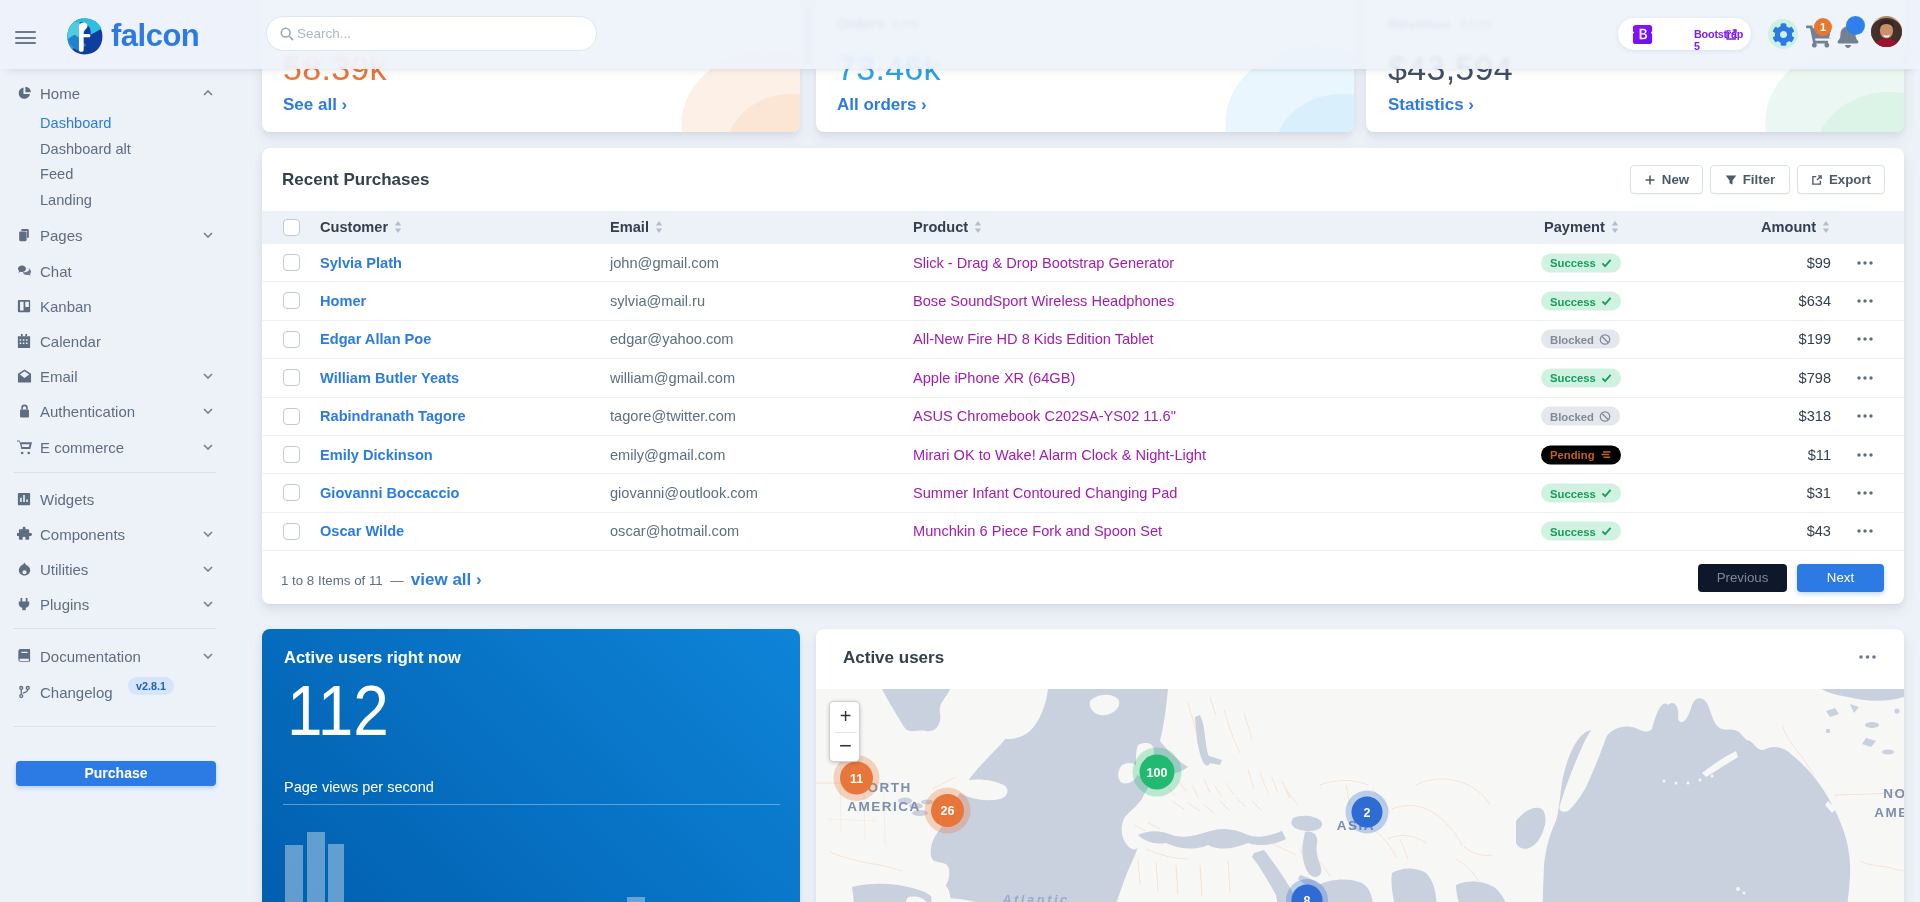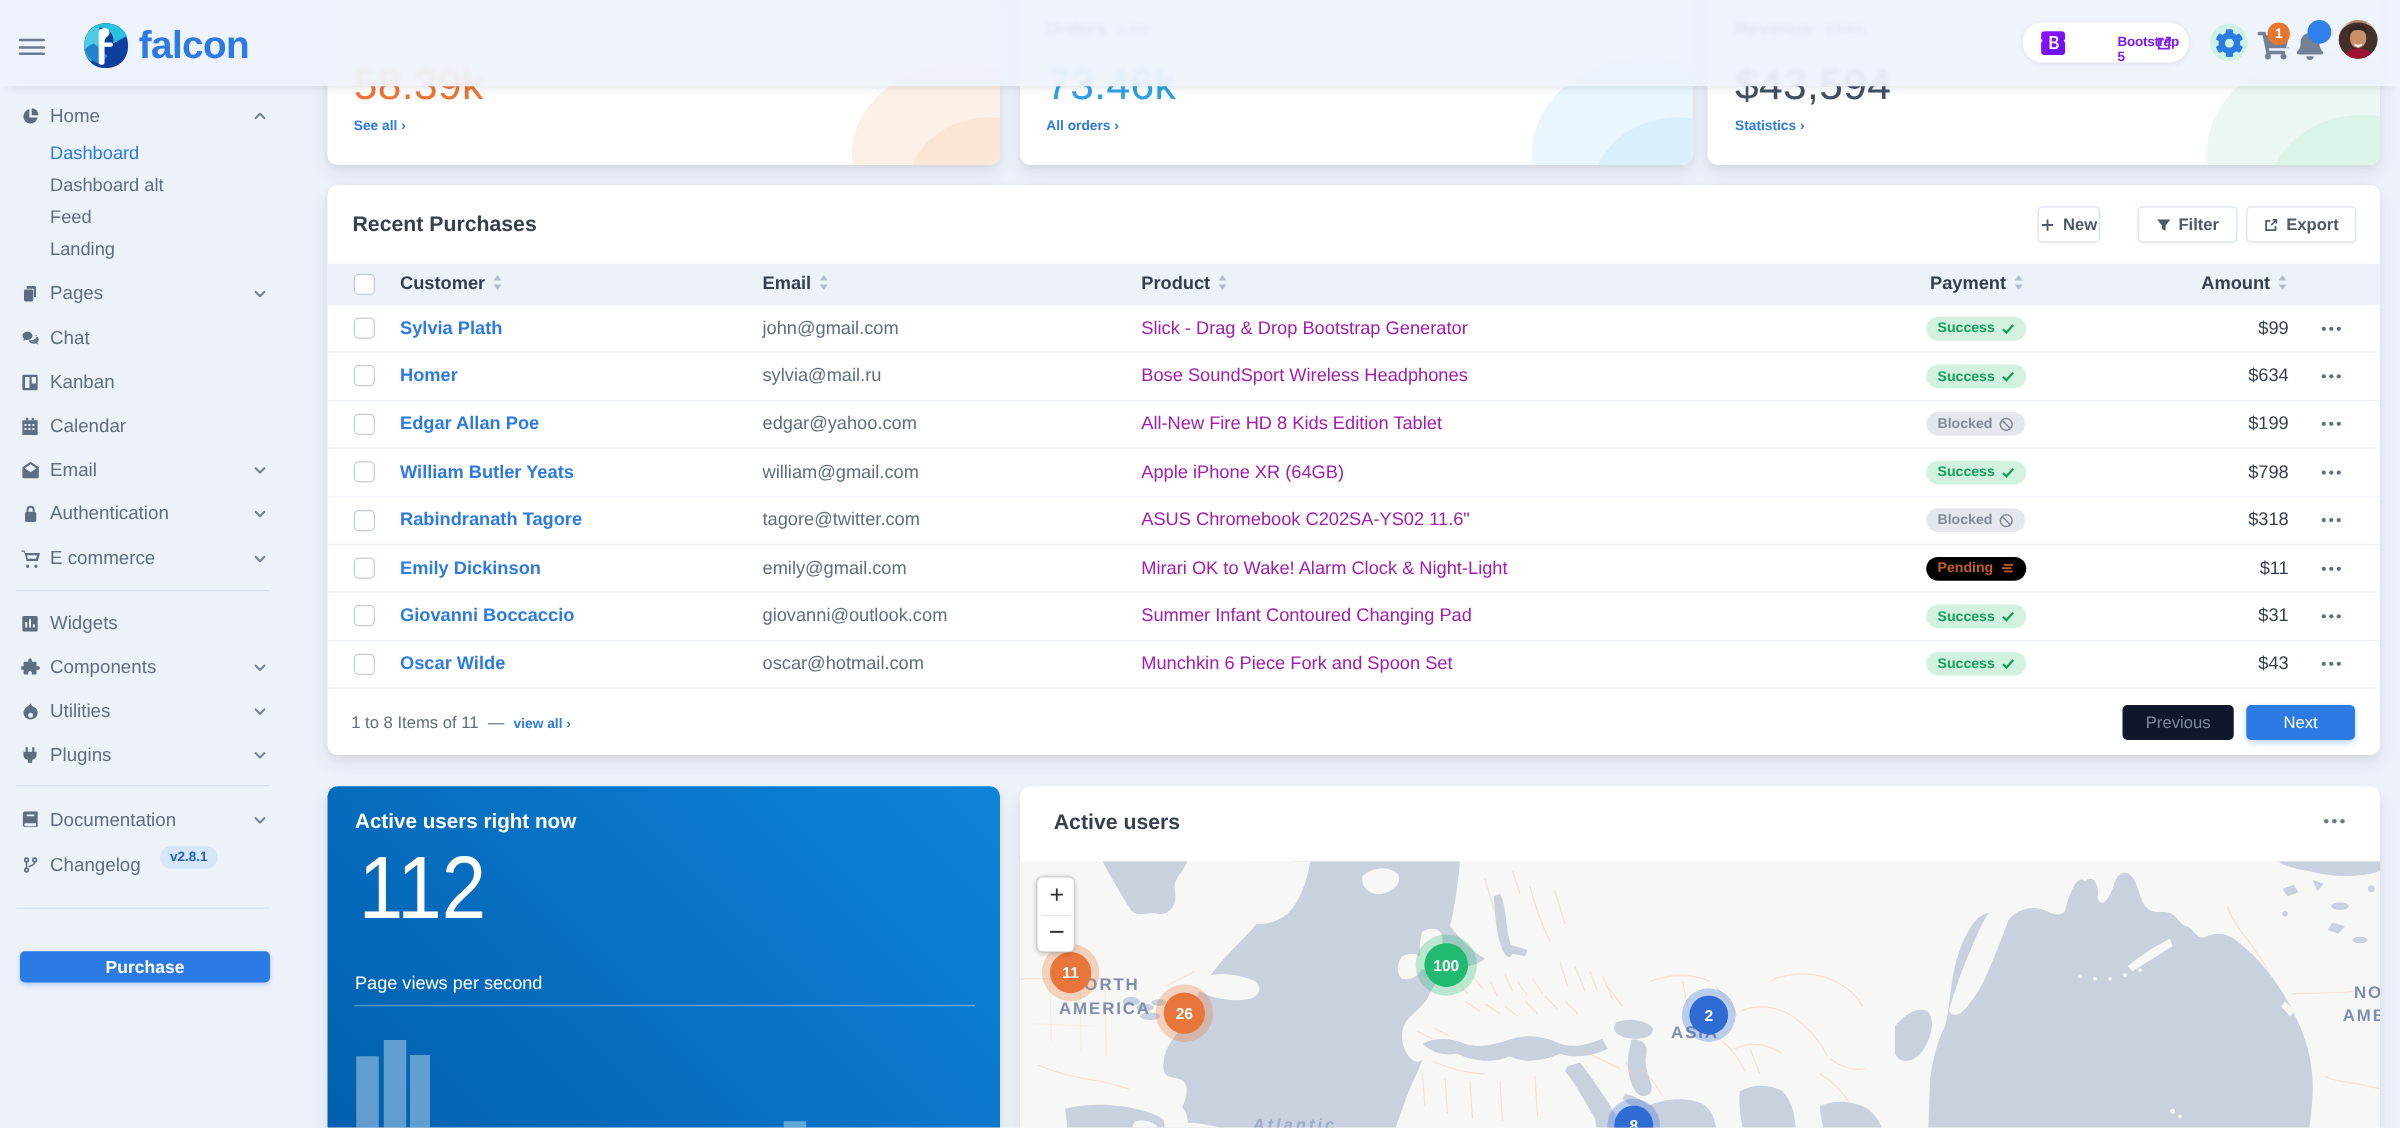--- a/index.html
+++ b/index.html
@@ -1,20 +1,20 @@
 <!DOCTYPE html>
 <html><head>
 <meta charset="utf-8">
 <style>
 *{margin:0;padding:0;box-sizing:border-box;}
 html,body{width:1920px;height:902px;overflow:hidden;}
 body{font-family:"Liberation Sans", sans-serif;background:#edf2f9;position:relative;}
 .abs{position:absolute;}
 .card{position:absolute;background:#fff;border-radius:8px;box-shadow:0 7px 14px 0 rgba(65,69,88,.08),0 3px 6px 0 rgba(0,0,0,.05);}
-.link{color:#2c7be5;font-weight:700;font-size:11px;}
+.link{color:#2c7be5;font-weight:700;font-size:17px;}
 .chev{font-weight:700;}
 .hbtn{position:absolute;top:17px;height:29px;background:#fff;border:1px solid #d8e2ef;border-radius:4px;color:#4d5969;font-size:13.3px;font-weight:700;display:flex;align-items:center;justify-content:center;gap:6px;box-shadow:0 1px 2px rgba(0,0,0,.04);}
 .cb{position:absolute;left:21px;width:17px;height:17px;border:1px solid #c0cbd8;border-radius:4px;background:#fff;}
 .sort{margin-left:6px;vertical-align:-1px;}
 .trow{position:absolute;left:0;width:1642px;height:38.4px;border-bottom:1px solid #eef2f7;font-size:14.6px;}
 .trow .cb{top:10px;}
 .tc{position:absolute;top:50%;transform:translateY(-50%);white-space:nowrap;}
 .cust{left:58px;color:#2c7be5;font-weight:700;}
 .em{left:348px;color:#5e6e82;}
 .prod{left:651px;color:#a21caf;text-align:center;}
@@ -55,21 +55,21 @@
   <div class="abs" style="right:-35px;bottom:-45px;width:175px;height:135px;background:#ebf7f2;border-radius:55% 45% 40% 60%/58% 42% 58% 42%;transform:rotate(-6deg);"></div>
   <div class="abs" style="right:-60px;bottom:-70px;width:150px;height:110px;background:#dcf3e7;border-radius:50% 50% 42% 58%/60% 40% 60% 40%;"></div>
   <div class="abs" style="left:22px;top:59px;font-size:15px;font-weight:700;color:#5e6e82;">Revenue</div>
   <div class="abs" style="left:94px;top:62px;font-size:11.5px;font-weight:700;color:#748194;border-bottom:1px dotted #9aa6b8;padding-bottom:1px;">9.54%</div>
   <div class="abs" style="left:22px;top:93px;font-size:34px;letter-spacing:.3px;font-weight:500;color:#424f63;">$43,594</div>
   <div class="abs link" style="left:22px;top:139px;">Statistics <span class="chev">›</span></div>
 </div>
 
 <div class="card" id="purchases" style="left:262px;top:148px;width:1642px;height:456px;overflow:hidden;">
   <div class="abs" style="left:20px;top:22px;font-size:17px;font-weight:700;color:#344050;">Recent Purchases</div>
-  <div class="hbtn" style="left:1368px;width:50px;"><svg width="12" height="12" viewBox="0 0 16 16" fill="#4d5969">
+  <div class="hbtn" style="left:1368px;width:73px;"><svg width="12" height="12" viewBox="0 0 16 16" fill="#4d5969">
           <path d="M7 2h2v5h5v2H9v5H7V9H2V7h5z"></path>
         </svg>New</div>
   <div class="hbtn" style="left:1448px;width:80px;"><svg width="12" height="12" viewBox="0 0 16 16" fill="#4d5969">
           <path d="M1 2h14L10 8.5V14l-4-1.8V8.5z"></path>
         </svg>Filter</div>
   <div class="hbtn" style="left:1535px;width:88px;"><svg width="12" height="12" viewBox="0 0 16 16" fill="none" stroke="#4d5969" stroke-width="1.8">
           <path d="M12.5 9v4.5h-10v-10H7"></path>
           <path d="M9.5 2.5h4v4"></path>
           <path d="M13 3 8 8"></path>
         </svg>Export</div>
@@ -487,20 +487,27 @@
   <div class="abs" style="left:15px;top:42px;width:21px;height:2px;background:#6c7a90;border-radius:1px;"></div>
   <svg class="abs" style="left:64px;top:16px;" width="41" height="41" viewBox="0 0 48 48">
     <path d="M24 45 C12 45 4 36 4 24 C4 12 12 3 24 3 C36 3 45 11 45 24 C45 37 36 45 24 45 Z" fill="#0e3f9e"></path>
     <path d="M24 3 C13 3 4 12 4 24 C4 30 6 35 10 39 L20 28 L14 10 C16 6 20 3 24 3 Z" fill="#26aed8"></path>
     <path d="M6 31 C4.5 28 4 26 4 23 C4 15 9 7.5 17 4.5 L21 15 L10 36 C8.5 34.5 7 33 6 31 Z" fill="#4fcbe6"></path>
     <path d="M4.5 28 C7 34 11 39 18 41 L26 34 L13 22 C9 23.5 6 25.5 4.5 28 Z" fill="#2380cd"></path>
     <path d="M44 15 C41 8 34 3 24 3 C19 3 15 5 12 8 C18 6 24 7 28 11 C31 14 32 18 31 22 Z" fill="#29c1e0"></path>
     <path d="M18 10 C20 7 25 6.5 27 9.5 C28.5 12 27 14.5 24.5 16.5 C23.5 17.5 23 19 23 21 L29 21 C31.5 21 31.5 25 29 25 L23 25 L23 40 C23 42.5 17.5 42.5 17.5 40 L17.5 16 C17.5 13.5 17.5 11.5 18 10 Z" fill="#fff"></path>
   </svg>
   <div class="abs" style="left:111px;top:18px;font-size:31px;font-weight:700;color:#2d7ae4;letter-spacing:-.5px;">falcon</div>
+  <div class="abs" style="left:266px;top:16px;width:331px;height:35px;background:#fff;border:1px solid #dde6f1;border-radius:18px;">
+    <svg class="abs" style="left:13px;top:10px;" width="14" height="14" viewBox="0 0 16 16" fill="none" stroke="#99a6ba" stroke-width="1.8">
+          <circle cx="6.5" cy="6.5" r="5"></circle>
+          <path d="M10.5 10.5 15 15"></path>
+        </svg>
+    <div class="abs" style="left:30px;top:9px;font-size:13.5px;color:#aab5c8;">Search...</div>
+  </div>
   <div class="abs" style="left:1618px;top:18px;width:133px;height:32px;background:#fff;border-radius:16px;box-shadow:0 1px 4px rgba(100,100,150,.15);">
     <svg class="abs" style="left:13px;top:5px;" width="23" height="23" viewBox="0 0 24 24">
           <defs>
             <linearGradient id="bsg" x1="0" y1="0" x2="1" y2="1">
               <stop offset="0" stop-color="#9013fe"></stop>
               <stop offset="1" stop-color="#6610f2"></stop>
             </linearGradient>
           </defs>
           <path d="M5 2h14a3 3 0 0 1 3 3v3.5L20.7 10 22 11.5V19a3 3 0 0 1-3 3H5a3 3 0 0 1-3-3v-7.5L3.3 10 2 8.5V5a3 3 0 0 1 3-3Z" fill="url(#bsg)"></path>
           <path d="M9 6h4.2c1.9 0 3.1 1 3.1 2.7 0 1.2-.8 2.1-1.8 2.4v.1c1.4.2 2.3 1.3 2.3 2.7 0 2-1.5 3.1-3.6 3.1H9Zm1.9 1.6v3h1.8c1.2 0 1.8-.6 1.8-1.5s-.6-1.5-1.7-1.5Zm0 4.4v3.4h2c1.2 0 2-.6 2-1.7s-.8-1.7-2.1-1.7Z" fill="#fff"></path>

